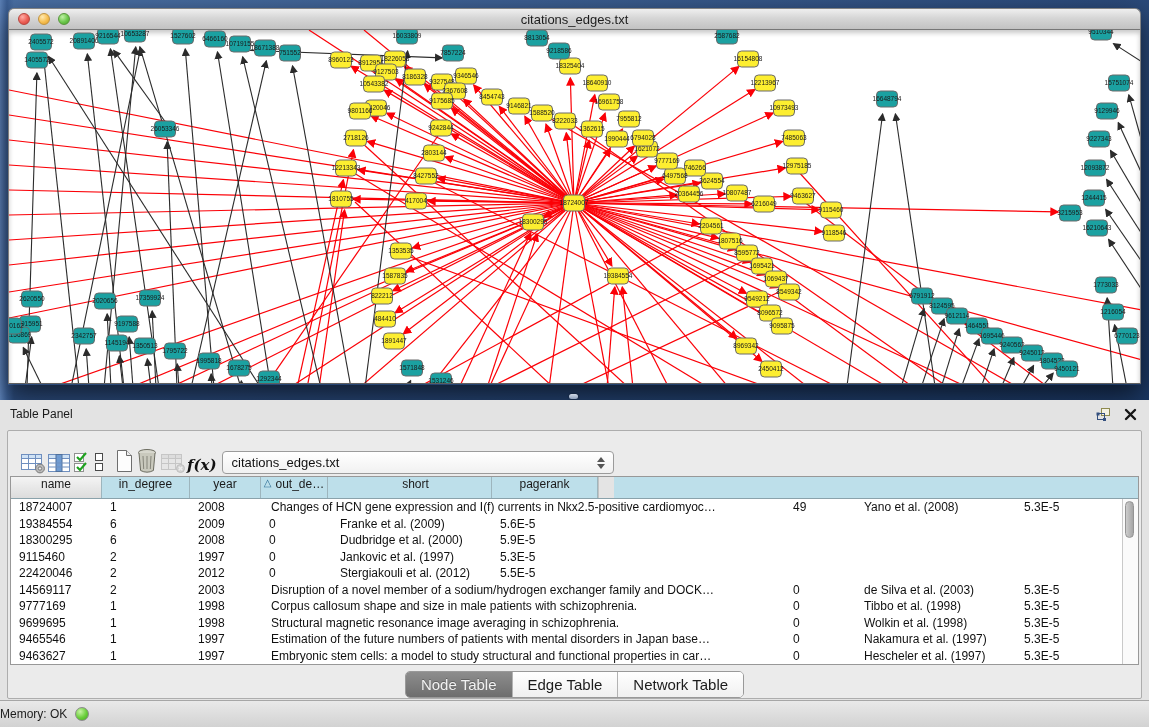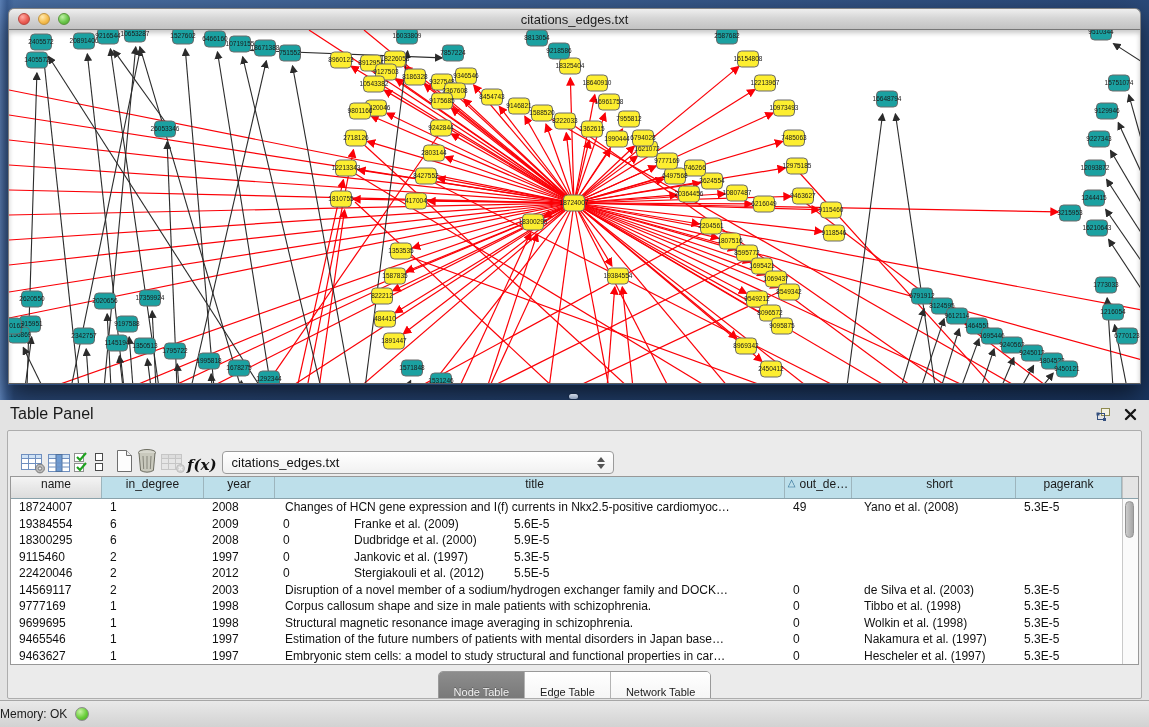--- a/index.html
+++ b/index.html
@@ -24,21 +24,21 @@
           border-bottom:1px solid #5f5f5f;overflow:hidden;box-sizing:border-box;position:relative;
           box-shadow:inset 0 3px 5px rgba(0,0,0,.22)}
   .canvas svg{display:block}
   .graph-label{font-size:6.5px;fill:#1a1a1a}
   
   .grip{position:absolute;left:569px;top:394px;width:9px;height:5px;border-radius:3px;
         background:linear-gradient(#cfd8e6,#8fa2bd);box-shadow:0 0 2px rgba(0,0,0,.5)}
   
   .table-panel{position:absolute;left:0;top:400px;width:1149px;height:327px;background:#e3e3e3}
   .panel-titlebar{height:28px;display:flex;align-items:center;padding:0 12px 0 10px;box-sizing:border-box}
-  .panel-title{font-size:16px;color:#1a1a1a}
+  .panel-title{font-size:12px;color:#1a1a1a}
   .panel-actions{margin-left:auto;display:flex;gap:13px;align-items:center}
   .panel-inner{position:absolute;left:7px;right:7px;top:30px;bottom:28px;background:#ebebeb;
                border:1px solid #adadad;border-radius:2px;box-sizing:border-box;overflow:hidden}
   .toolbar{display:flex;align-items:flex-end;height:43px;padding-left:12px;gap:1px}
   .tb-btn{display:flex;align-items:center;justify-content:center;cursor:default}
   .fx{font-family:"DejaVu Serif",serif;font-style:italic;font-weight:bold;font-size:15px;color:#111}
   .dropdown{width:392px;height:23px;background:linear-gradient(#ffffff,#f1f1f1);
             border:1px solid #9b9b9b;border-radius:4px;display:flex;align-items:center;
             padding:0 6px 0 9px;font-size:13px;color:#111;margin-left:4px;box-sizing:border-box}
   .dd-arrows{margin-left:auto;display:flex;flex-direction:column;gap:2px;padding-right:2px}
@@ -50,31 +50,31 @@
   .thead{display:flex;height:21px;flex:none;background:#bddfea;border-bottom:1px solid #8aa2ab;font-size:12px}
   .th{display:flex;justify-content:center;border-right:1px solid #9db5bd;
       color:#1a1a1a;box-sizing:border-box;white-space:nowrap;overflow:hidden}
   .th-name{background:linear-gradient(#f4f4f4,#dcdcdc)}
   .sort-glyph{color:#2f6f96;font-size:10px;margin-right:4px}
   .corner{width:15px;flex:none;background:#e4e4e4;border-left:1px solid #c2c2c2}
   .tbody{flex:1;display:flex;overflow:hidden}
   .rows{flex:1;overflow:hidden}
   .row{display:flex;height:16.5px;align-items:center;font-size:12px;color:#101010}
   .cell{padding-left:8px;white-space:nowrap;overflow:hidden;box-sizing:border-box}
-  .c0{width:91px;flex:none}.c1{width:102px;flex:none}.c2{width:71px;flex:none}
+  .c0{width:91px;flex:none}.c1{width:88px;flex:none}.c2{width:71px;flex:none}
   .c3{flex:1;min-width:0;padding-left:10px}.c4{width:67px;flex:none}
   .c5{width:164px;flex:none;padding-left:12px}.c6{width:106px;flex:none}
   .vscroll{width:15px;flex:none;background:#fafafa;border-left:1px solid #c9c9c9;position:relative}
   .vthumb{position:absolute;top:2px;left:2px;width:9px;height:37px;border-radius:6px;
           background:linear-gradient(90deg,#cdcdcd,#a5a5a5);border:1px solid #949494;box-sizing:border-box}
   
   .tabs-row{display:flex;justify-content:center;margin-top:6px}
   .segmented{display:flex;border:1px solid #999;border-radius:5px;overflow:hidden;
              box-shadow:0 1px 0 rgba(255,255,255,.7)}
-  .segment{height:21px;line-height:21px;padding:10px 15px;font-size:11px;color:#1c1c1c;
+  .segment{height:21px;line-height:21px;padding:2px 15px;font-size:15px;color:#1c1c1c;
            background:linear-gradient(#ffffff,#f0f0f0);border-right:1px solid #b3b3b3}
   .segment:last-child{border-right:none}
   .segment.active{background:linear-gradient(#8d8d8d,#6e6e6e);color:#f1f1f1;text-shadow:0 -1px 0 rgba(0,0,0,.25)}
   
   .statusbar{position:absolute;left:0;bottom:0;width:100%;height:27px;box-sizing:border-box;
              background:linear-gradient(#e9e9e9,#d2d2d2);border-top:1px solid #a6a6a6;
              display:flex;align-items:center;padding-right:14px}
   .mem-label{font-size:12px;color:#1c1c1c}
   .led{width:14px;height:14px;border-radius:50%;margin-left:8px;box-sizing:border-box;
        background:radial-gradient(circle at 35% 30%,#c8f3a4,#69ce3a 55%,#46a51f);border:1px solid #8b8b8b}
@@ -837,23 +837,20 @@
       <div class="thead" id="thead">
           <div class="th c0 th-name">
             <span>name</span>
           </div>
           <div class="th c1">
             <span>in_degree</span>
           </div>
           <div class="th c2">
             <span>year</span>
           </div>
-          <div class="th c3">
-            <span>title</span>
-          </div>
           <div class="th c4">
             <span class="sort-glyph">△</span>
             <span>out_de…</span>
           </div>
           <div class="th c5">
             <span>short</span>
           </div>
           <div class="th c6">
             <span>pagerank</span>
           </div>

